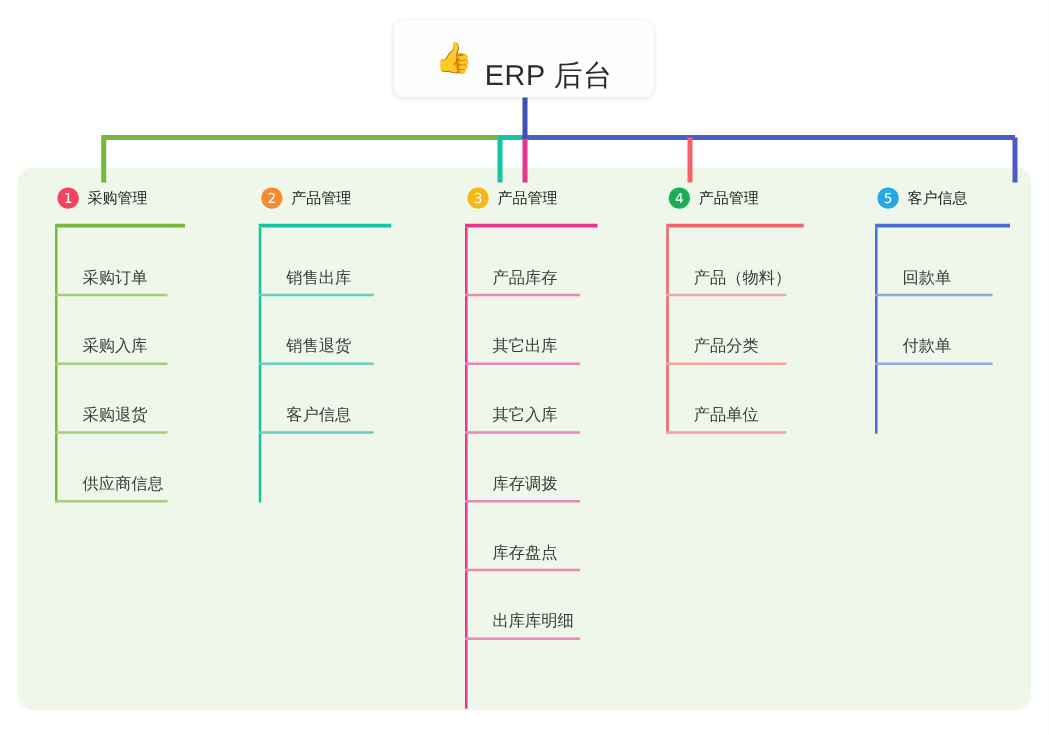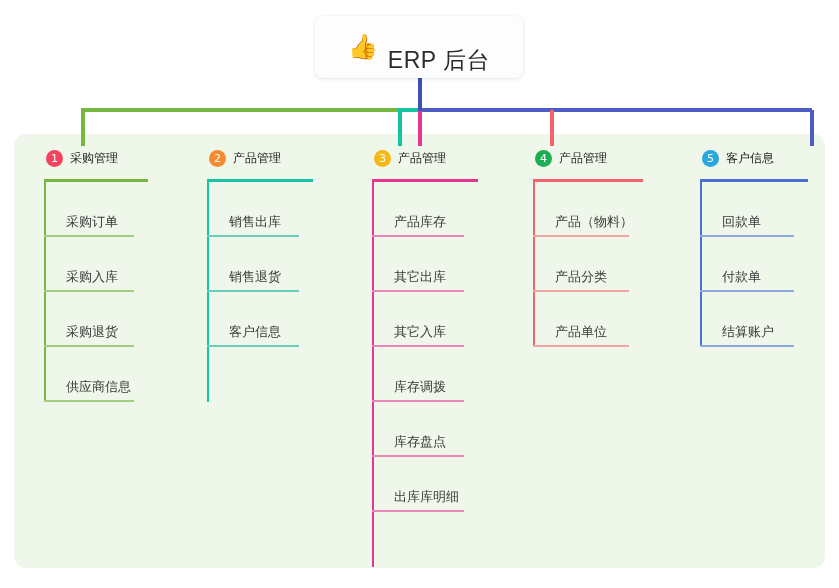--- a/index.html
+++ b/index.html
@@ -260,21 +260,17 @@
         <div class="branch">
           <div class="spine" style="background: rgb(74, 111, 212); height: 165px;"></div>
           <div class="leaf">
             <span class="leaf-label">回款单</span>
             <div class="leaf-rule" style="background: rgb(143, 168, 224); width: 94px;"></div>
           </div>
           <div class="leaf">
             <span class="leaf-label">付款单</span>
             <div class="leaf-rule" style="background: rgb(143, 168, 224); width: 94px;"></div>
           </div>
-          <div class="leaf">
-            <span class="leaf-label">结算账户</span>
-            <div class="leaf-rule" style="background: rgb(143, 168, 224); width: 94px;"></div>
-          </div>
         </div>
       </div>
     </div>
 
 </div>
 
 </body></html>

